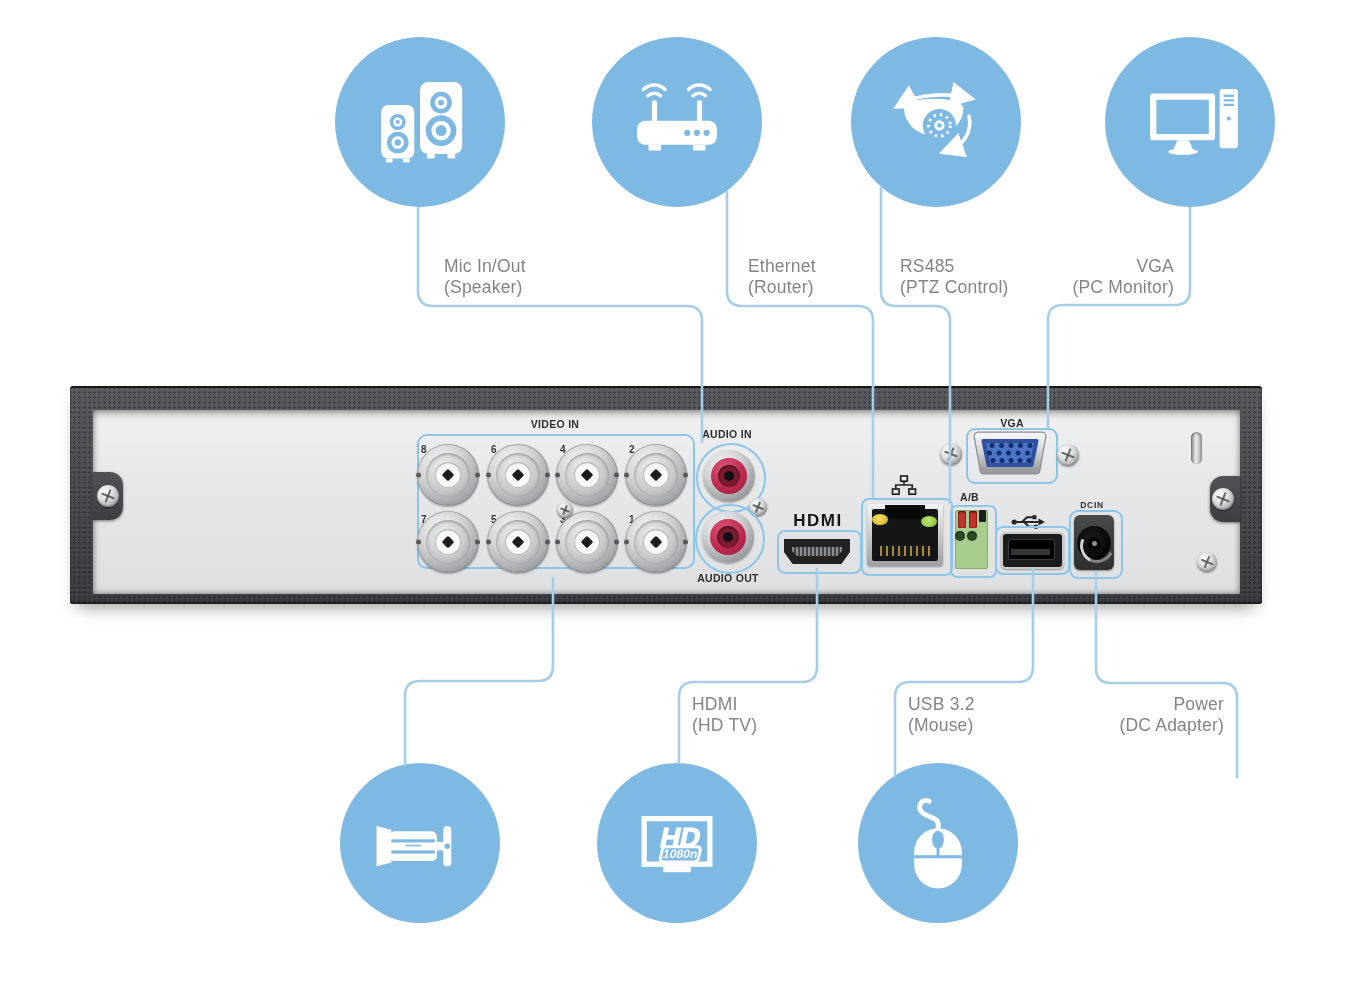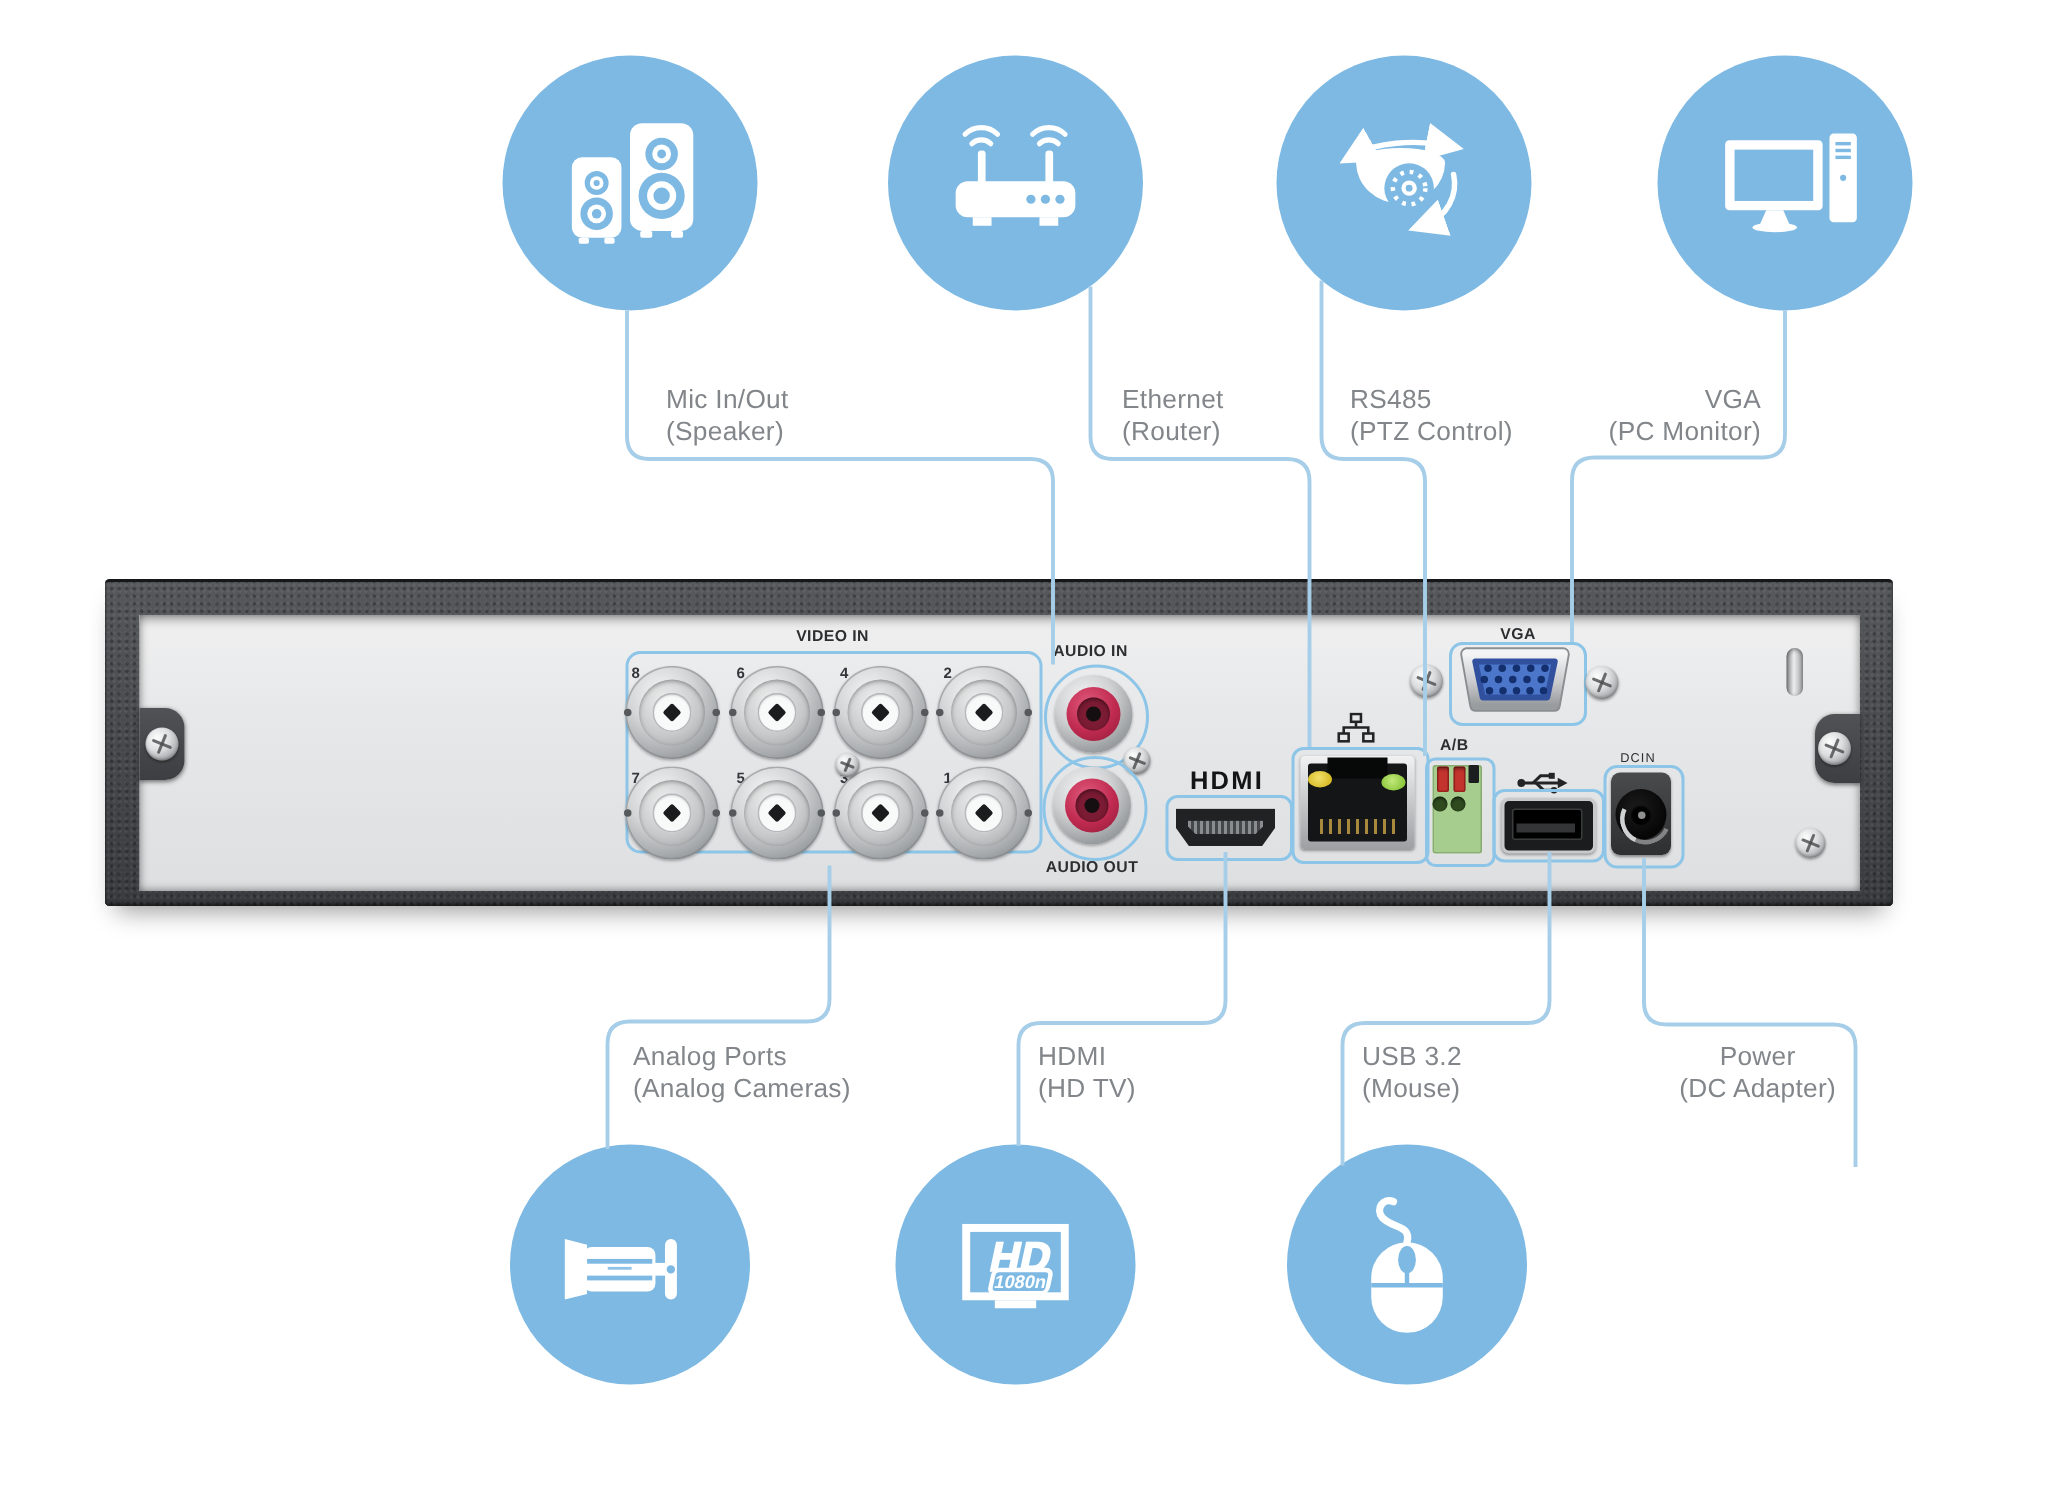--- a/index.html
+++ b/index.html
@@ -46,21 +46,21 @@
          box-shadow:0 1px 2px rgba(0,0,0,.4), inset 0 -1px 2px rgba(0,0,0,.3);}
   .screw::before,.screw::after{content:"";position:absolute;left:50%;top:50%;
          background:rgba(72,74,76,.8);border-radius:1px;}
   .screw::before{width:64%;height:2px;transform:translate(-50%,-50%) rotate(22deg);}
   .screw::after{width:2px;height:64%;transform:translate(-50%,-50%) rotate(22deg);}
 
   
   .plabel{position:absolute;font-size:10.5px;font-weight:600;color:#2c2e30;text-align:center;
           letter-spacing:.3px;white-space:nowrap;}
   .plabel.hdmi-word{font-size:17px;font-weight:800;letter-spacing:1.5px;color:#121415;}
-  .plabel.dcin-word{font-size:8.5px;font-weight:400;letter-spacing:.7px;}
+  .plabel.dcin-word{font-size:8.5px;font-weight:700;letter-spacing:.7px;}
 
   
   .pbox{position:absolute;border:2.5px solid #8cc5e8;border-radius:10px;}
 
   
   .bnc{position:absolute;width:62px;height:62px;border-radius:50%;
        background:radial-gradient(circle at 38% 30%, #f6f6f7, #d3d5d6 38%, #a9acae 68%, #7c7f81 95%);
        box-shadow:0 1px 2px rgba(0,0,0,.3), inset 0 0 0 1px rgba(120,123,125,.5);}
   .bnc::before,.bnc::after{content:"";position:absolute;top:50%;width:5px;height:5px;border-radius:50%;
        background:#56595b;transform:translateY(-50%);}
@@ -427,33 +427,29 @@
 
     <div class="plabel dcin-word" style="left:1000px;top:112px;width:44px">DCIN</div>
     <div class="pbox" style="left:999px;top:122px;width:50px;height:65px;border-radius:9px"></div>
     <div class="dc-jack"></div>
     <div class="dc-circ"></div>
     <div class="dc-shine"></div>
     <div class="dc-hole"></div>
     <div class="dc-pin"></div>
   </div>
 
-  <div class="conn-label" style="left:422px;top:694px">
-    <div>Analog Ports</div>
-    <div>(Analog Cameras)</div>
-  </div>
   <div class="conn-label" style="left:692px;top:694px">
     <div>HDMI</div>
     <div>(HD TV)</div>
   </div>
   <div class="conn-label" style="left:908px;top:694px">
     <div>USB 3.2</div>
     <div>(Mouse)</div>
   </div>
-  <div class="conn-label" style="right:148px;top:694px;text-align:center">
+  <div class="conn-label" style="right:148px;top:694px;text-align:right">
     <div>Power</div>
     <div>(DC Adapter)</div>
   </div>
 
   <div class="circle c-bottom" style="left:340px">
     <svg width="106" height="106" viewBox="0 0 100 100">
       <g fill="#fff">
         <path d="M9,34 L23,37.5 L23,68.5 L9,72 Z"></path>
         <rect x="21" y="39" width="45" height="28" rx="5"></rect>
         <rect x="64" y="49" width="9" height="8"></rect>

